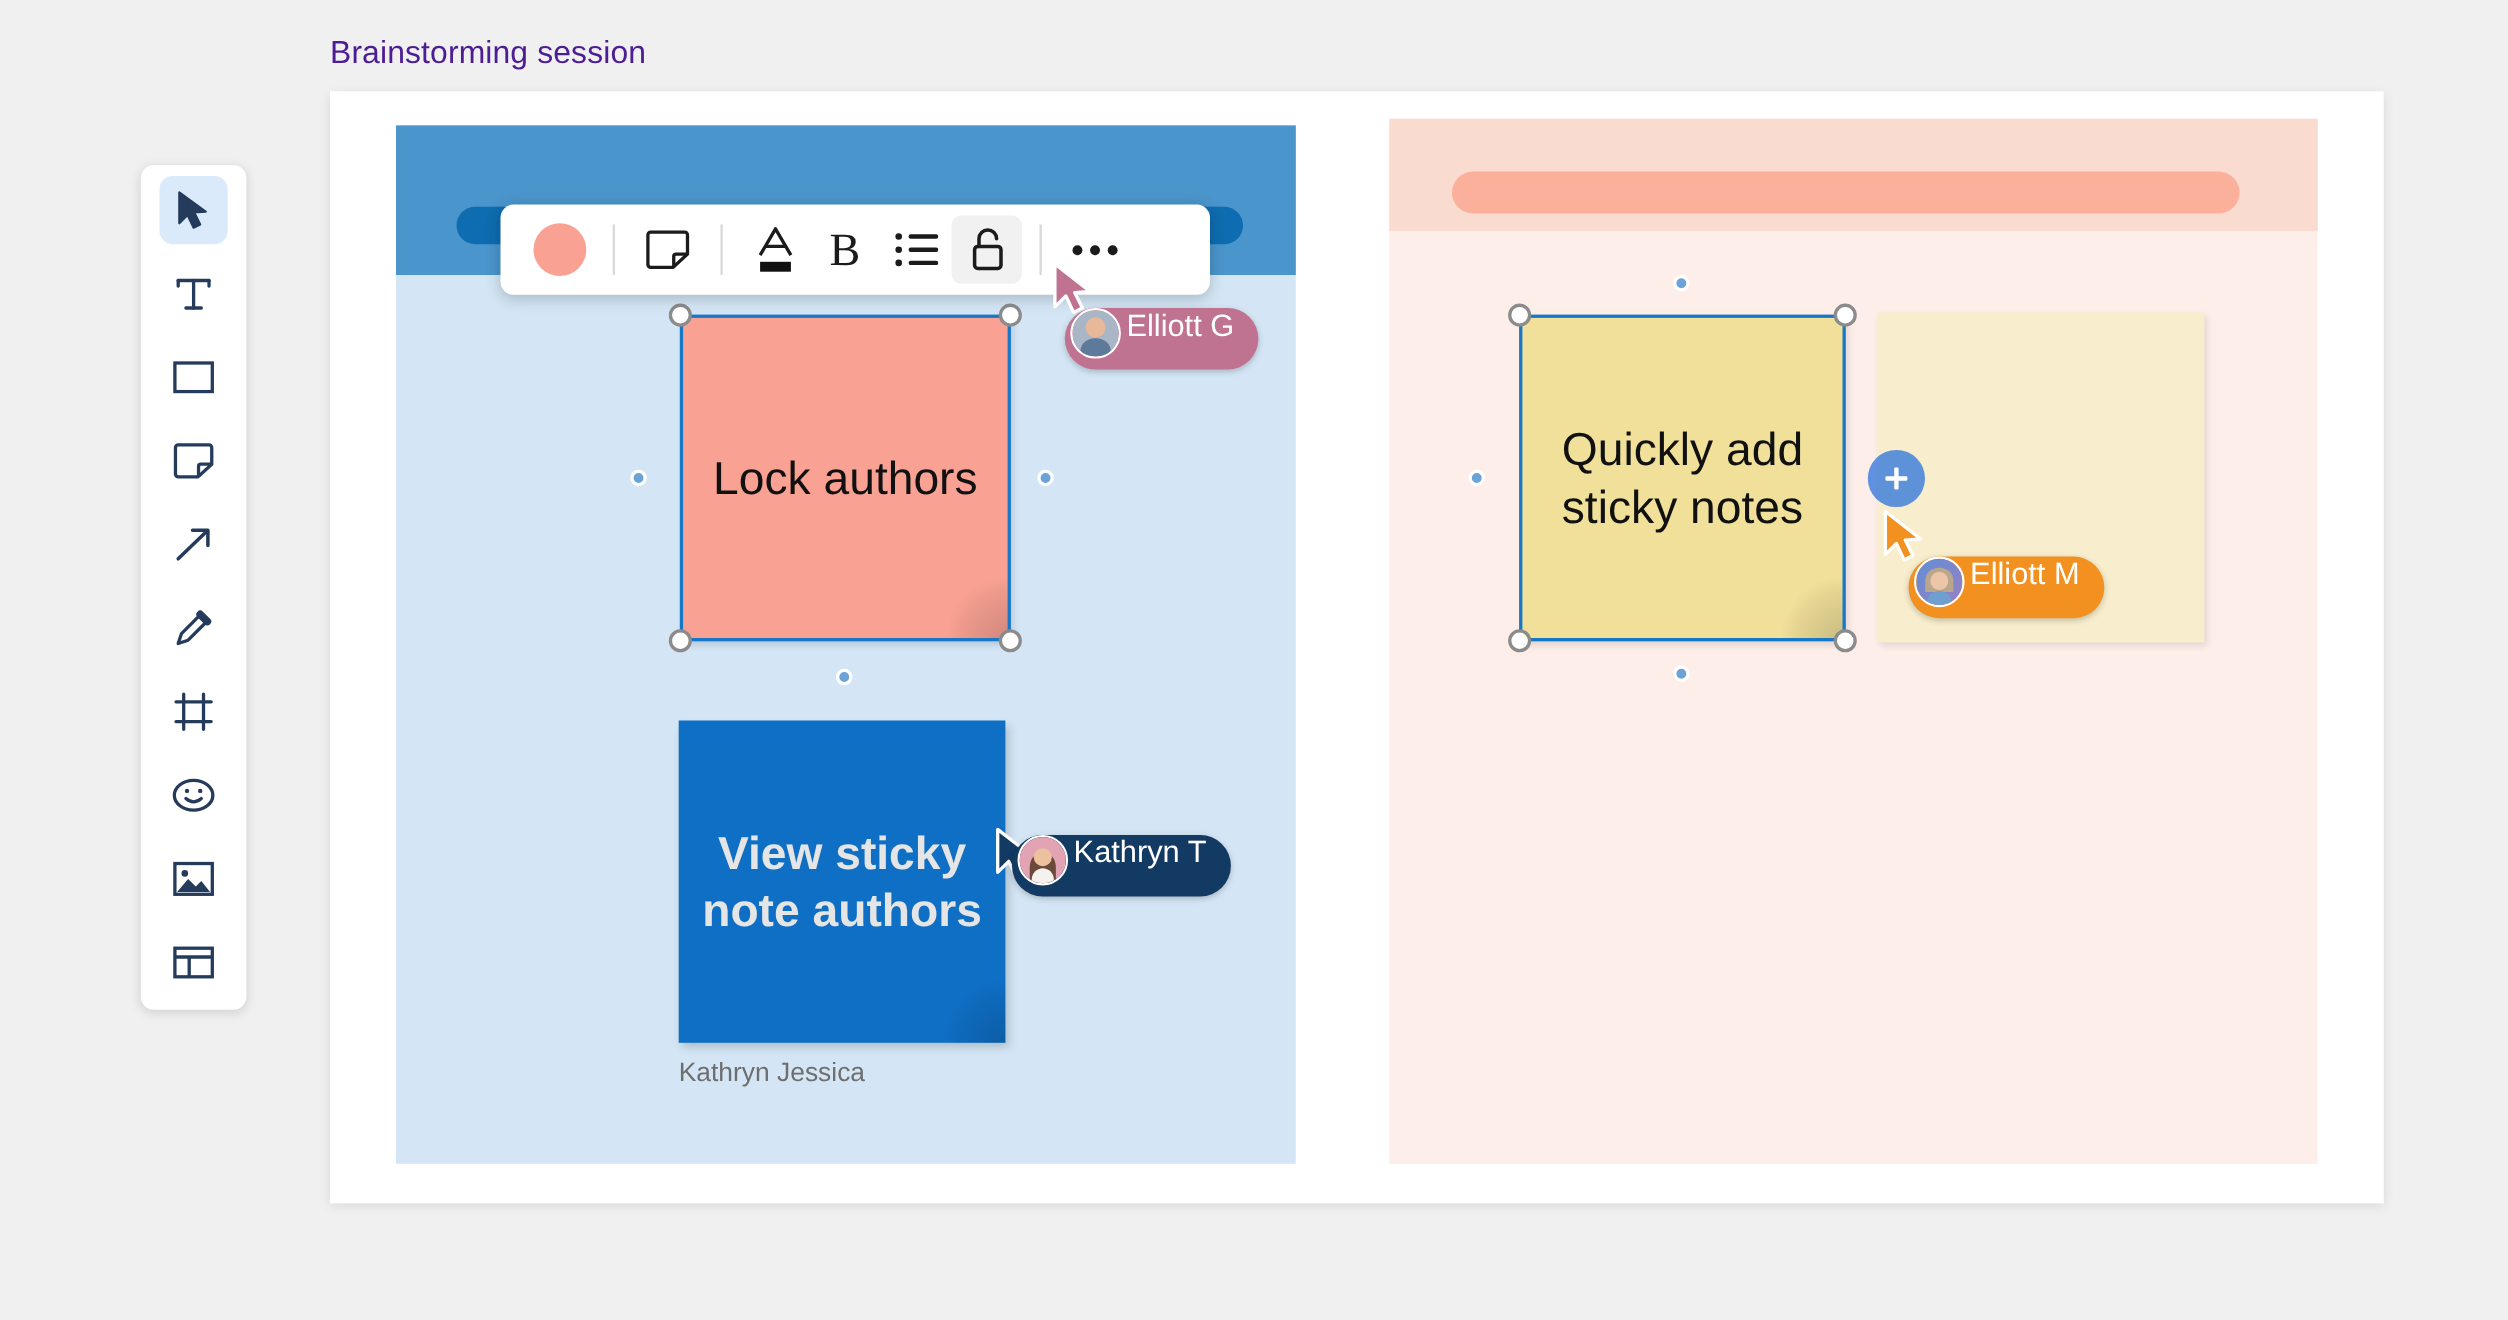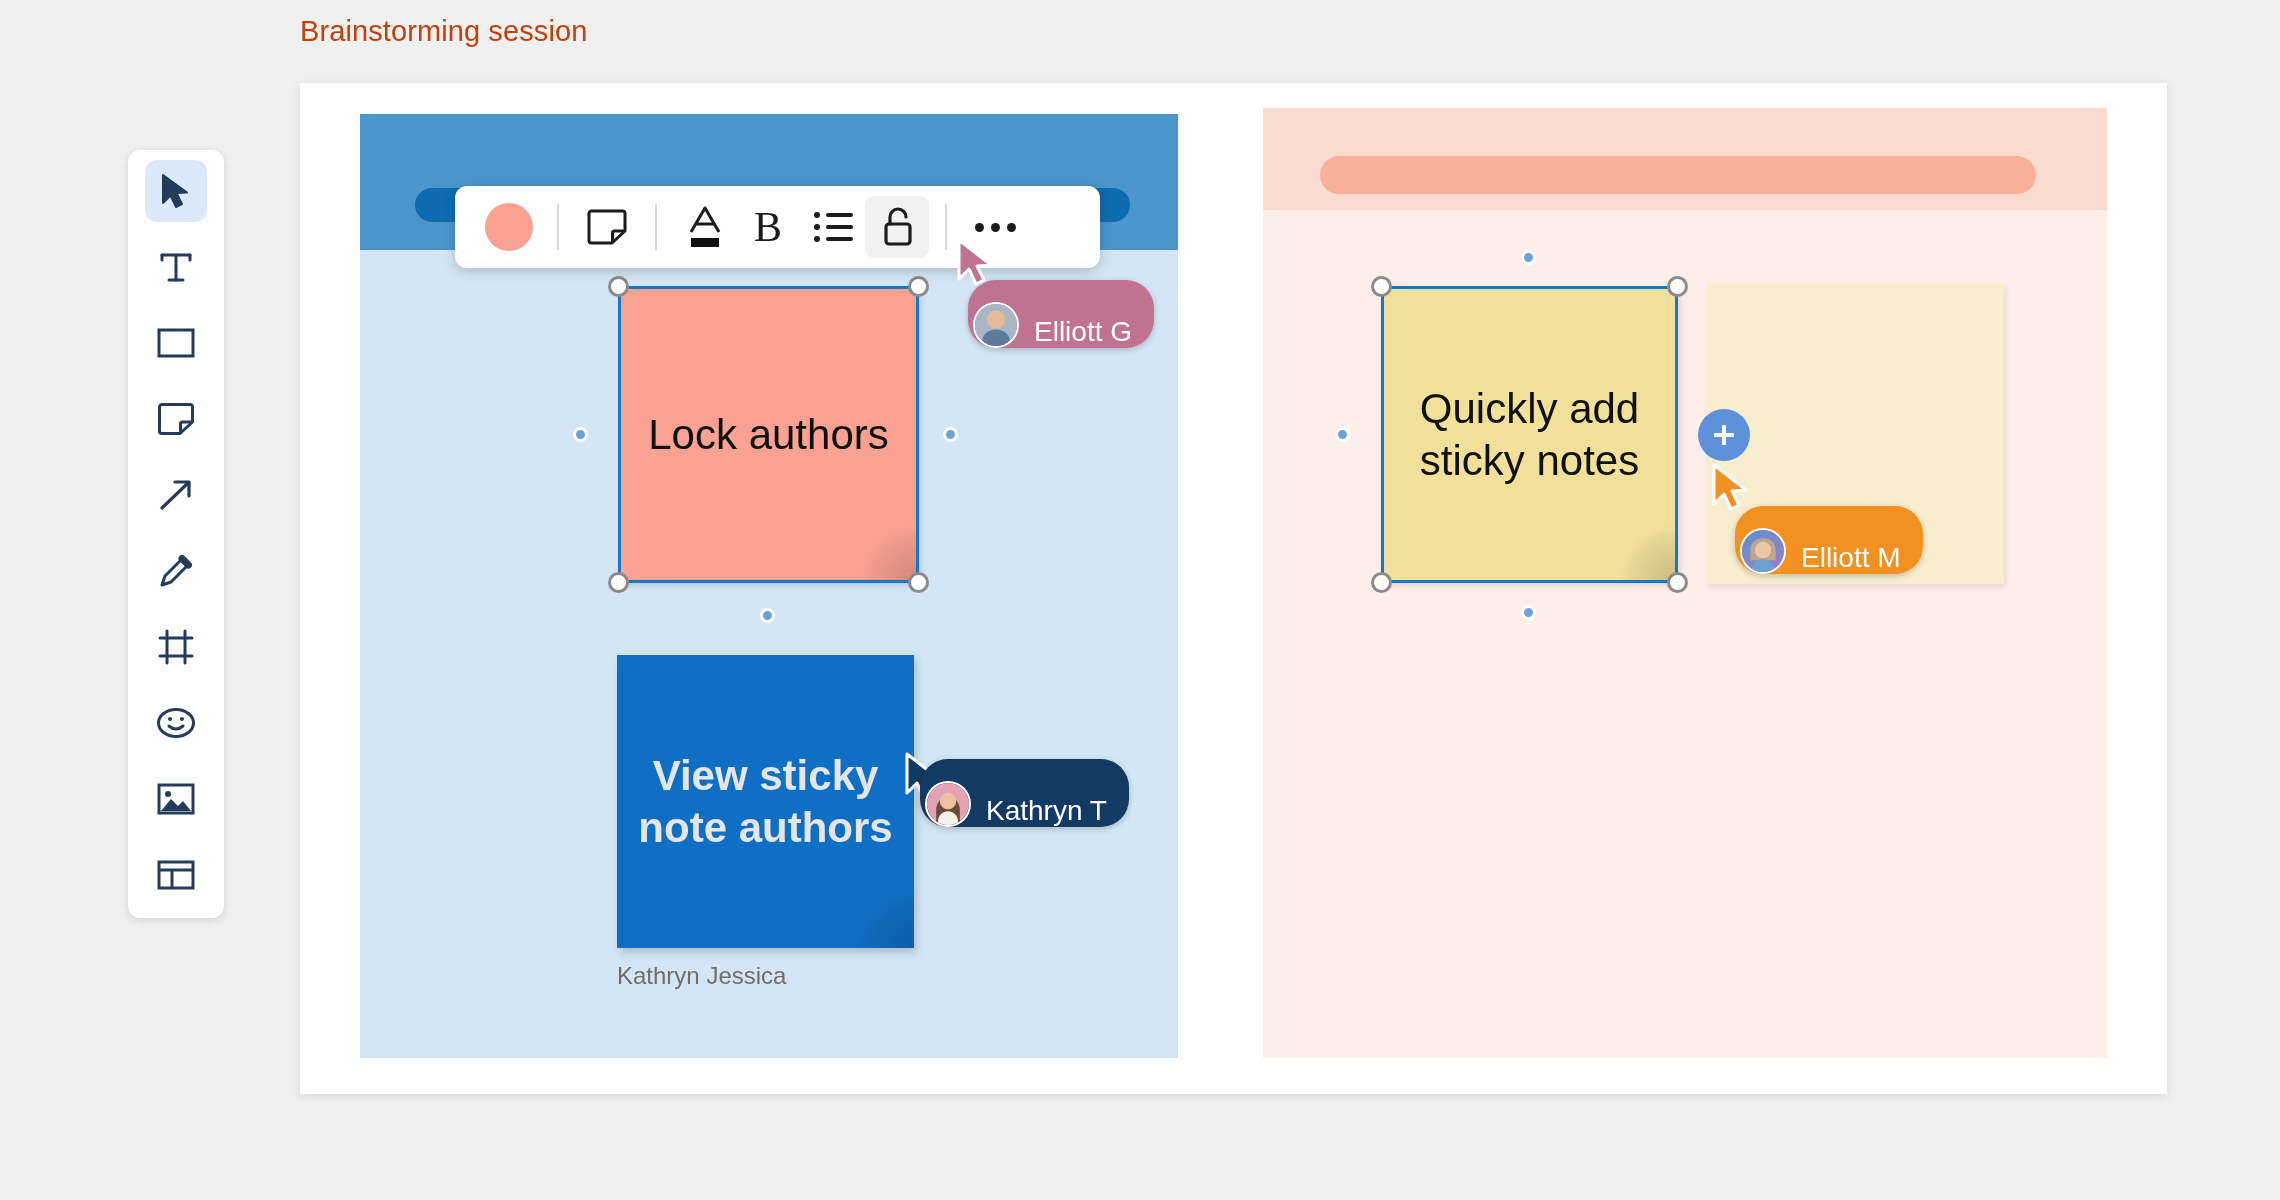--- a/index.html
+++ b/index.html
@@ -6,22 +6,22 @@
   body{
     width:2280px;height:1200px;
     background:#f0f0f0;
     font-family:"Liberation Sans", sans-serif;
     overflow:hidden;
     position:relative;
   }
 
   
   .board-title{
-    position:absolute;left:300px;top:15px;
-    font-size:29px;color:#c2410c;letter-spacing:.1px;
+    position:absolute;left:300px;top:32px;
+    font-size:29px;color:#4c1d95;letter-spacing:.1px;
     white-space:nowrap;
   }
 
   
   .canvas-card{
     position:absolute;left:300px;top:83px;
     width:1867px;height:1011px;
     background:#ffffff;
     box-shadow:0 2px 10px rgba(0,0,0,.10);
   }
@@ -146,22 +146,22 @@
   }
   .fb-item.highlight{background:#f1f1f1;}
   .fb-sep{width:2px;height:46px;background:#d8d8d8;margin:0 16px;flex:none;}
   .swatch{width:48px;height:48px;border-radius:50%;background:#f9a293;}
   .fb-dots{display:flex;gap:7px;align-items:center;}
   .fb-dots i{width:9px;height:9px;border-radius:50%;background:#1b1b1b;display:block;}
 
   
   .cursor{position:absolute;width:46px;height:50px;}
   .pill{
-    position:absolute;height:68px;border-radius:28px;
-    display:flex;align-items:flex-end;gap:15px;
+    position:absolute;height:56px;border-radius:28px;
+    display:flex;align-items:flex-start;gap:5px;
     padding:0 22px 0 5px;
     color:#ffffff;font-size:28px;white-space:nowrap;
     box-shadow:0 2px 6px rgba(0,0,0,.22);
     box-sizing:border-box;
   }
   .pill .av{
     width:46px;height:46px;border-radius:50%;
     border:2px solid #ffffff;box-sizing:border-box;
     overflow:hidden;flex:none;position:relative;
   }

